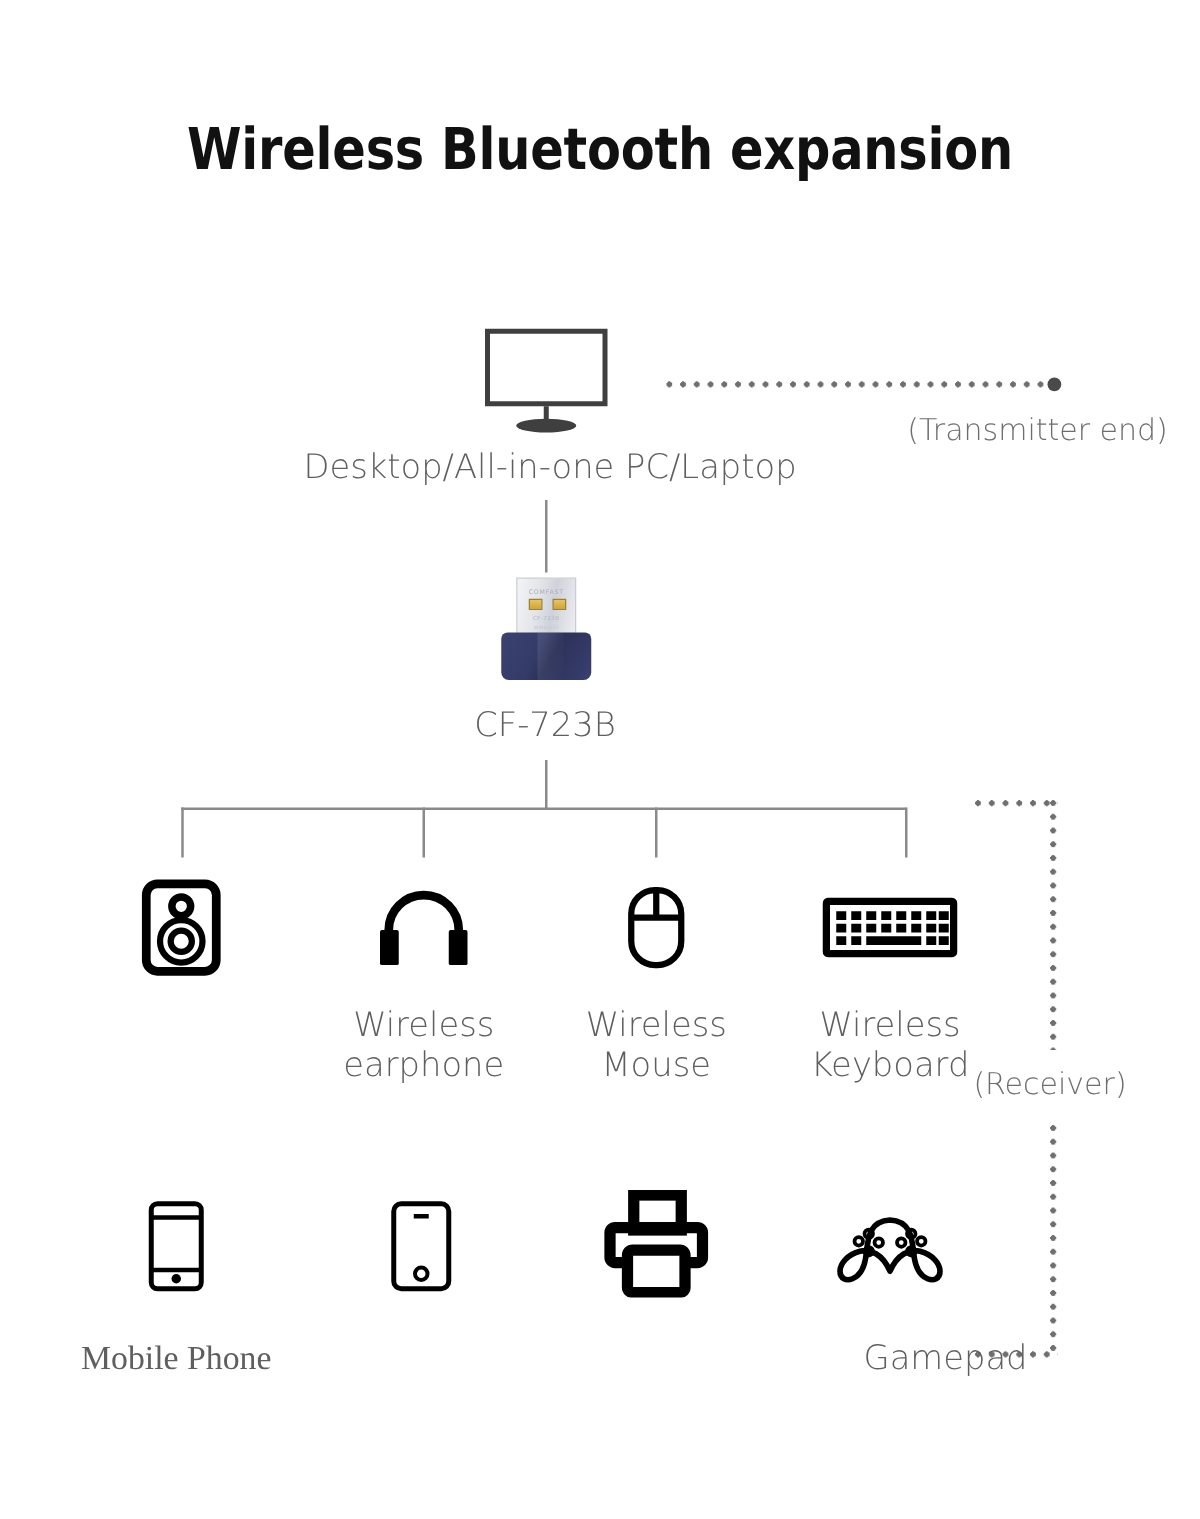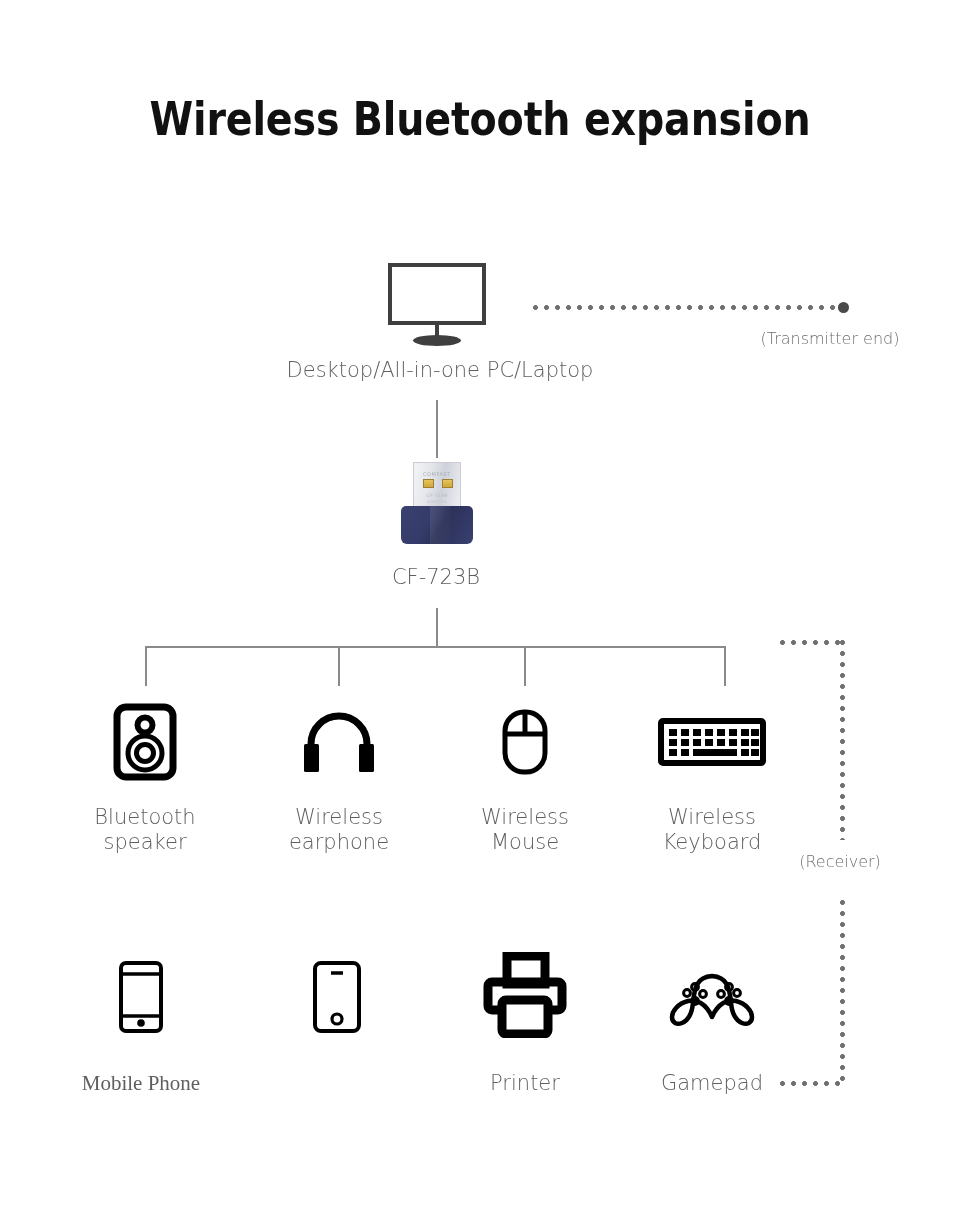--- a/index.html
+++ b/index.html
@@ -42,22 +42,22 @@
   
   .caption {
     position: absolute;
     text-align: center;
     color: #6e6e6e;
     font-family: "DejaVu Sans", sans-serif;
     font-weight: 300;
     line-height: 1.17;
     white-space: pre-line;
   }
-  .caption.big { font-size: 21px; color: #5f5f5f; }
-  .caption.mid { font-size: 16px; }
+  .caption.big { font-size: 27px; color: #5f5f5f; }
+  .caption.mid { font-size: 24px; }
 
   
   .vline {
     position: absolute;
     width: 1.6px;
     background: #8a8a8a;
   }
   .hline {
     position: absolute;
     height: 1.6px;
@@ -225,22 +225,20 @@
   <div class="dotted-h" style="left:780px; top:1081px; width:66px;"></div>
 
   <div class="device" style="left:113px; top:703px;">
     <svg width="64" height="78" viewBox="0 0 64 78">
       <rect x="4" y="4" width="56" height="70" rx="9" ry="9" fill="none" stroke="#000" stroke-width="7"></rect>
       <circle cx="32" cy="22" r="7.5" fill="none" stroke="#000" stroke-width="6"></circle>
       <circle cx="32" cy="50" r="17" fill="none" stroke="#000" stroke-width="5"></circle>
       <circle cx="32" cy="50" r="8.5" fill="none" stroke="#000" stroke-width="5"></circle>
     </svg>
   </div>
-  <div class="caption big" style="left:35px; top:805px; width:220px;">Bluetooth
-speaker</div>
 
   <div class="device" style="left:303px; top:712px;">
     <svg width="72" height="62" viewBox="0 0 72 62">
       <path d="M8 56 L8 32 A28 28 0 0 1 64 32 L64 56" fill="none" stroke="#000" stroke-width="7" stroke-linecap="butt"></path>
       <rect x="1" y="32" width="15" height="28" rx="1.5" fill="#000"></rect>
       <rect x="56" y="32" width="15" height="28" rx="1.5" fill="#000"></rect>
     </svg>
   </div>
   <div class="caption big" style="left:229px; top:805px; width:220px;">Wireless
 earphone</div>
@@ -306,35 +304,34 @@
     </svg>
   </div>
 
   <div class="device" style="left:483px; top:952px;">
     <svg width="84" height="86" viewBox="0 0 84 86">
       <rect x="24" y="4" width="38" height="28" fill="none" stroke="#000" stroke-width="9"></rect>
       <rect x="5" y="30" width="74" height="28" rx="4" fill="none" stroke="#000" stroke-width="9"></rect>
       <rect x="19" y="48" width="46" height="34" rx="4" fill="#fff" stroke="#000" stroke-width="9"></rect>
     </svg>
   </div>
-  <div class="caption big" style="left:415px; top:1071px; width:220px;">Printer</div>
 
   <div class="device" style="left:666px; top:965px;">
     <svg width="92" height="62" viewBox="0 0 92 62">
       <path d="M46 52 C 40 38 30 34 22 36 C 12 38.5 6 46 6 52 C 6 58 11 60 16 58
                C 22 55.5 26 48 27 38 C 28.5 22 31 12 46 11
                C 61 12 63.5 22 65 38 C 66 48 70 55.5 76 58
                C 81 60 86 58 86 52 C 86 46 80 38.5 70 36 C 62 34 52 38 46 52 Z" fill="none" stroke="#000" stroke-width="4.5" stroke-linejoin="round"></path>
       <g fill="none" stroke="#000" stroke-width="3">
         <circle cx="29" cy="22" r="3.4"></circle>
         <circle cx="21" cy="28" r="3.4"></circle>
         <circle cx="37" cy="29" r="3.4"></circle>
         <circle cx="29" cy="36" r="3.4"></circle>
         <circle cx="63" cy="22" r="3.4"></circle>
         <circle cx="55" cy="29" r="3.4"></circle>
         <circle cx="71" cy="28" r="3.4"></circle>
         <circle cx="63" cy="36" r="3.4"></circle>
       </g>
     </svg>
   </div>
-  <div class="caption big" style="left:602px; top:1071px; width:220px;">Gamepad</div>
+  <div class="caption big" style="left:602px; top:1071px; width:220px;text-align:right;">Gamepad</div>
 
 </div>
 
 </body></html>

